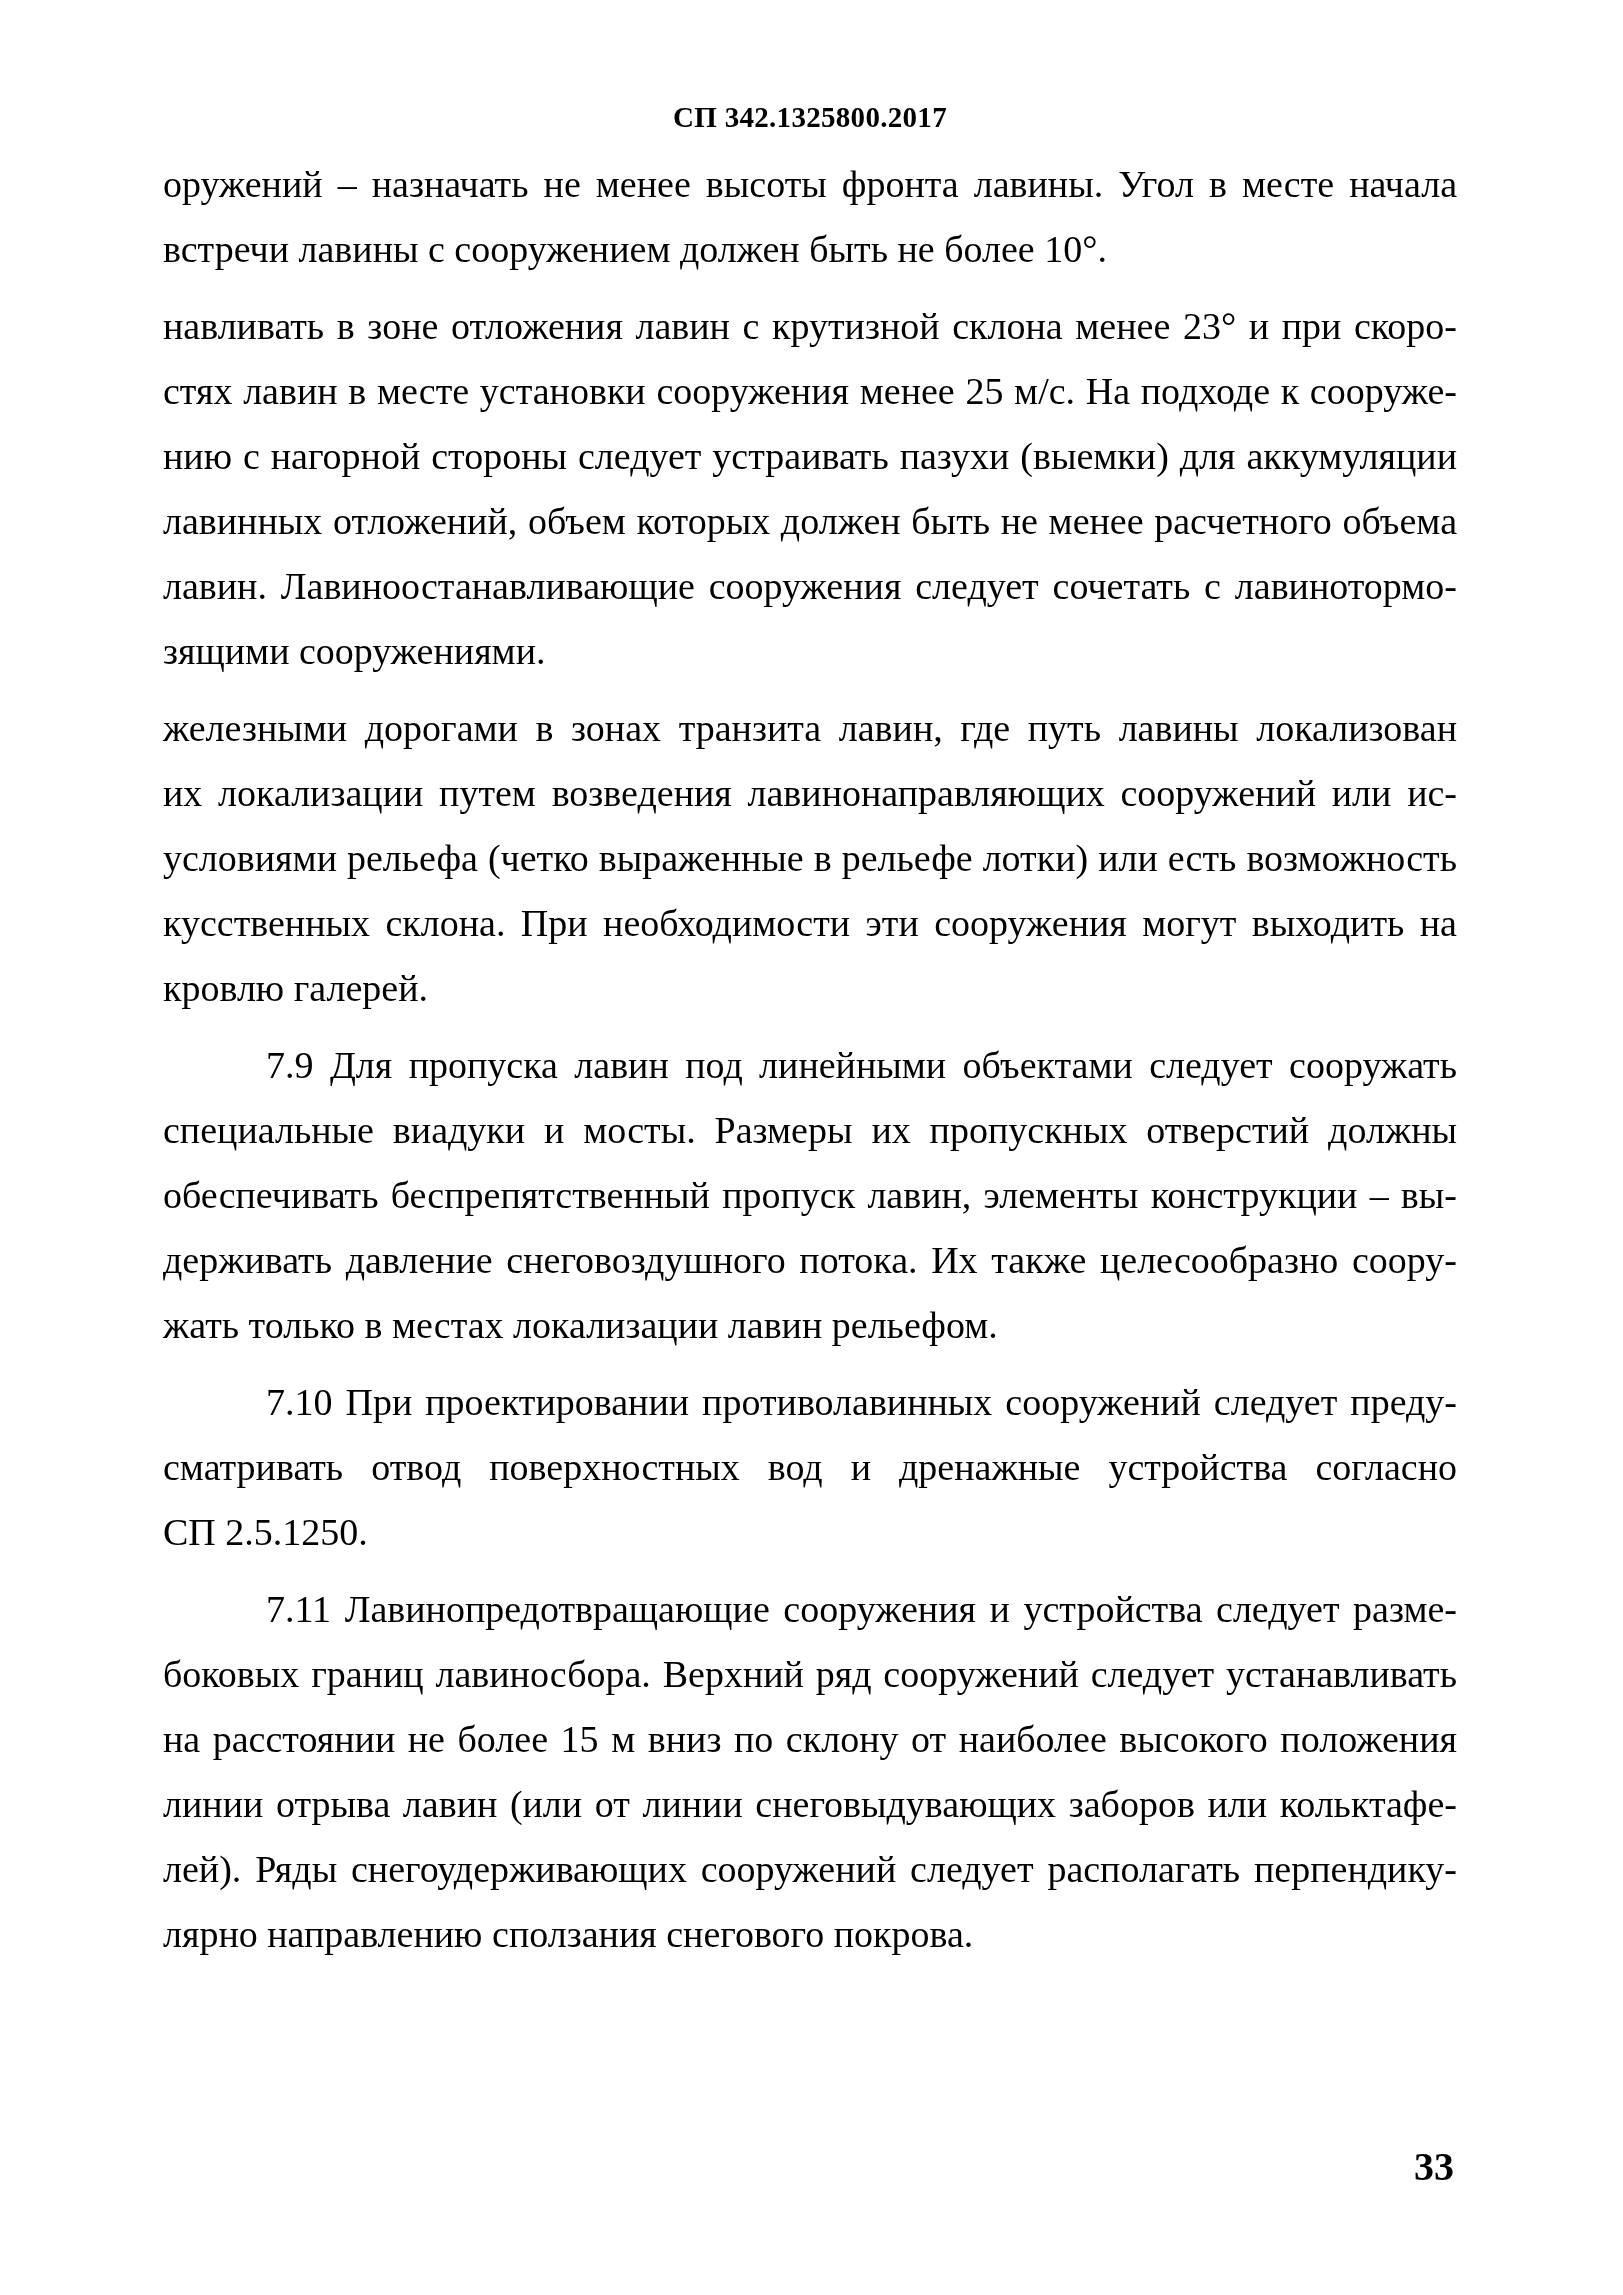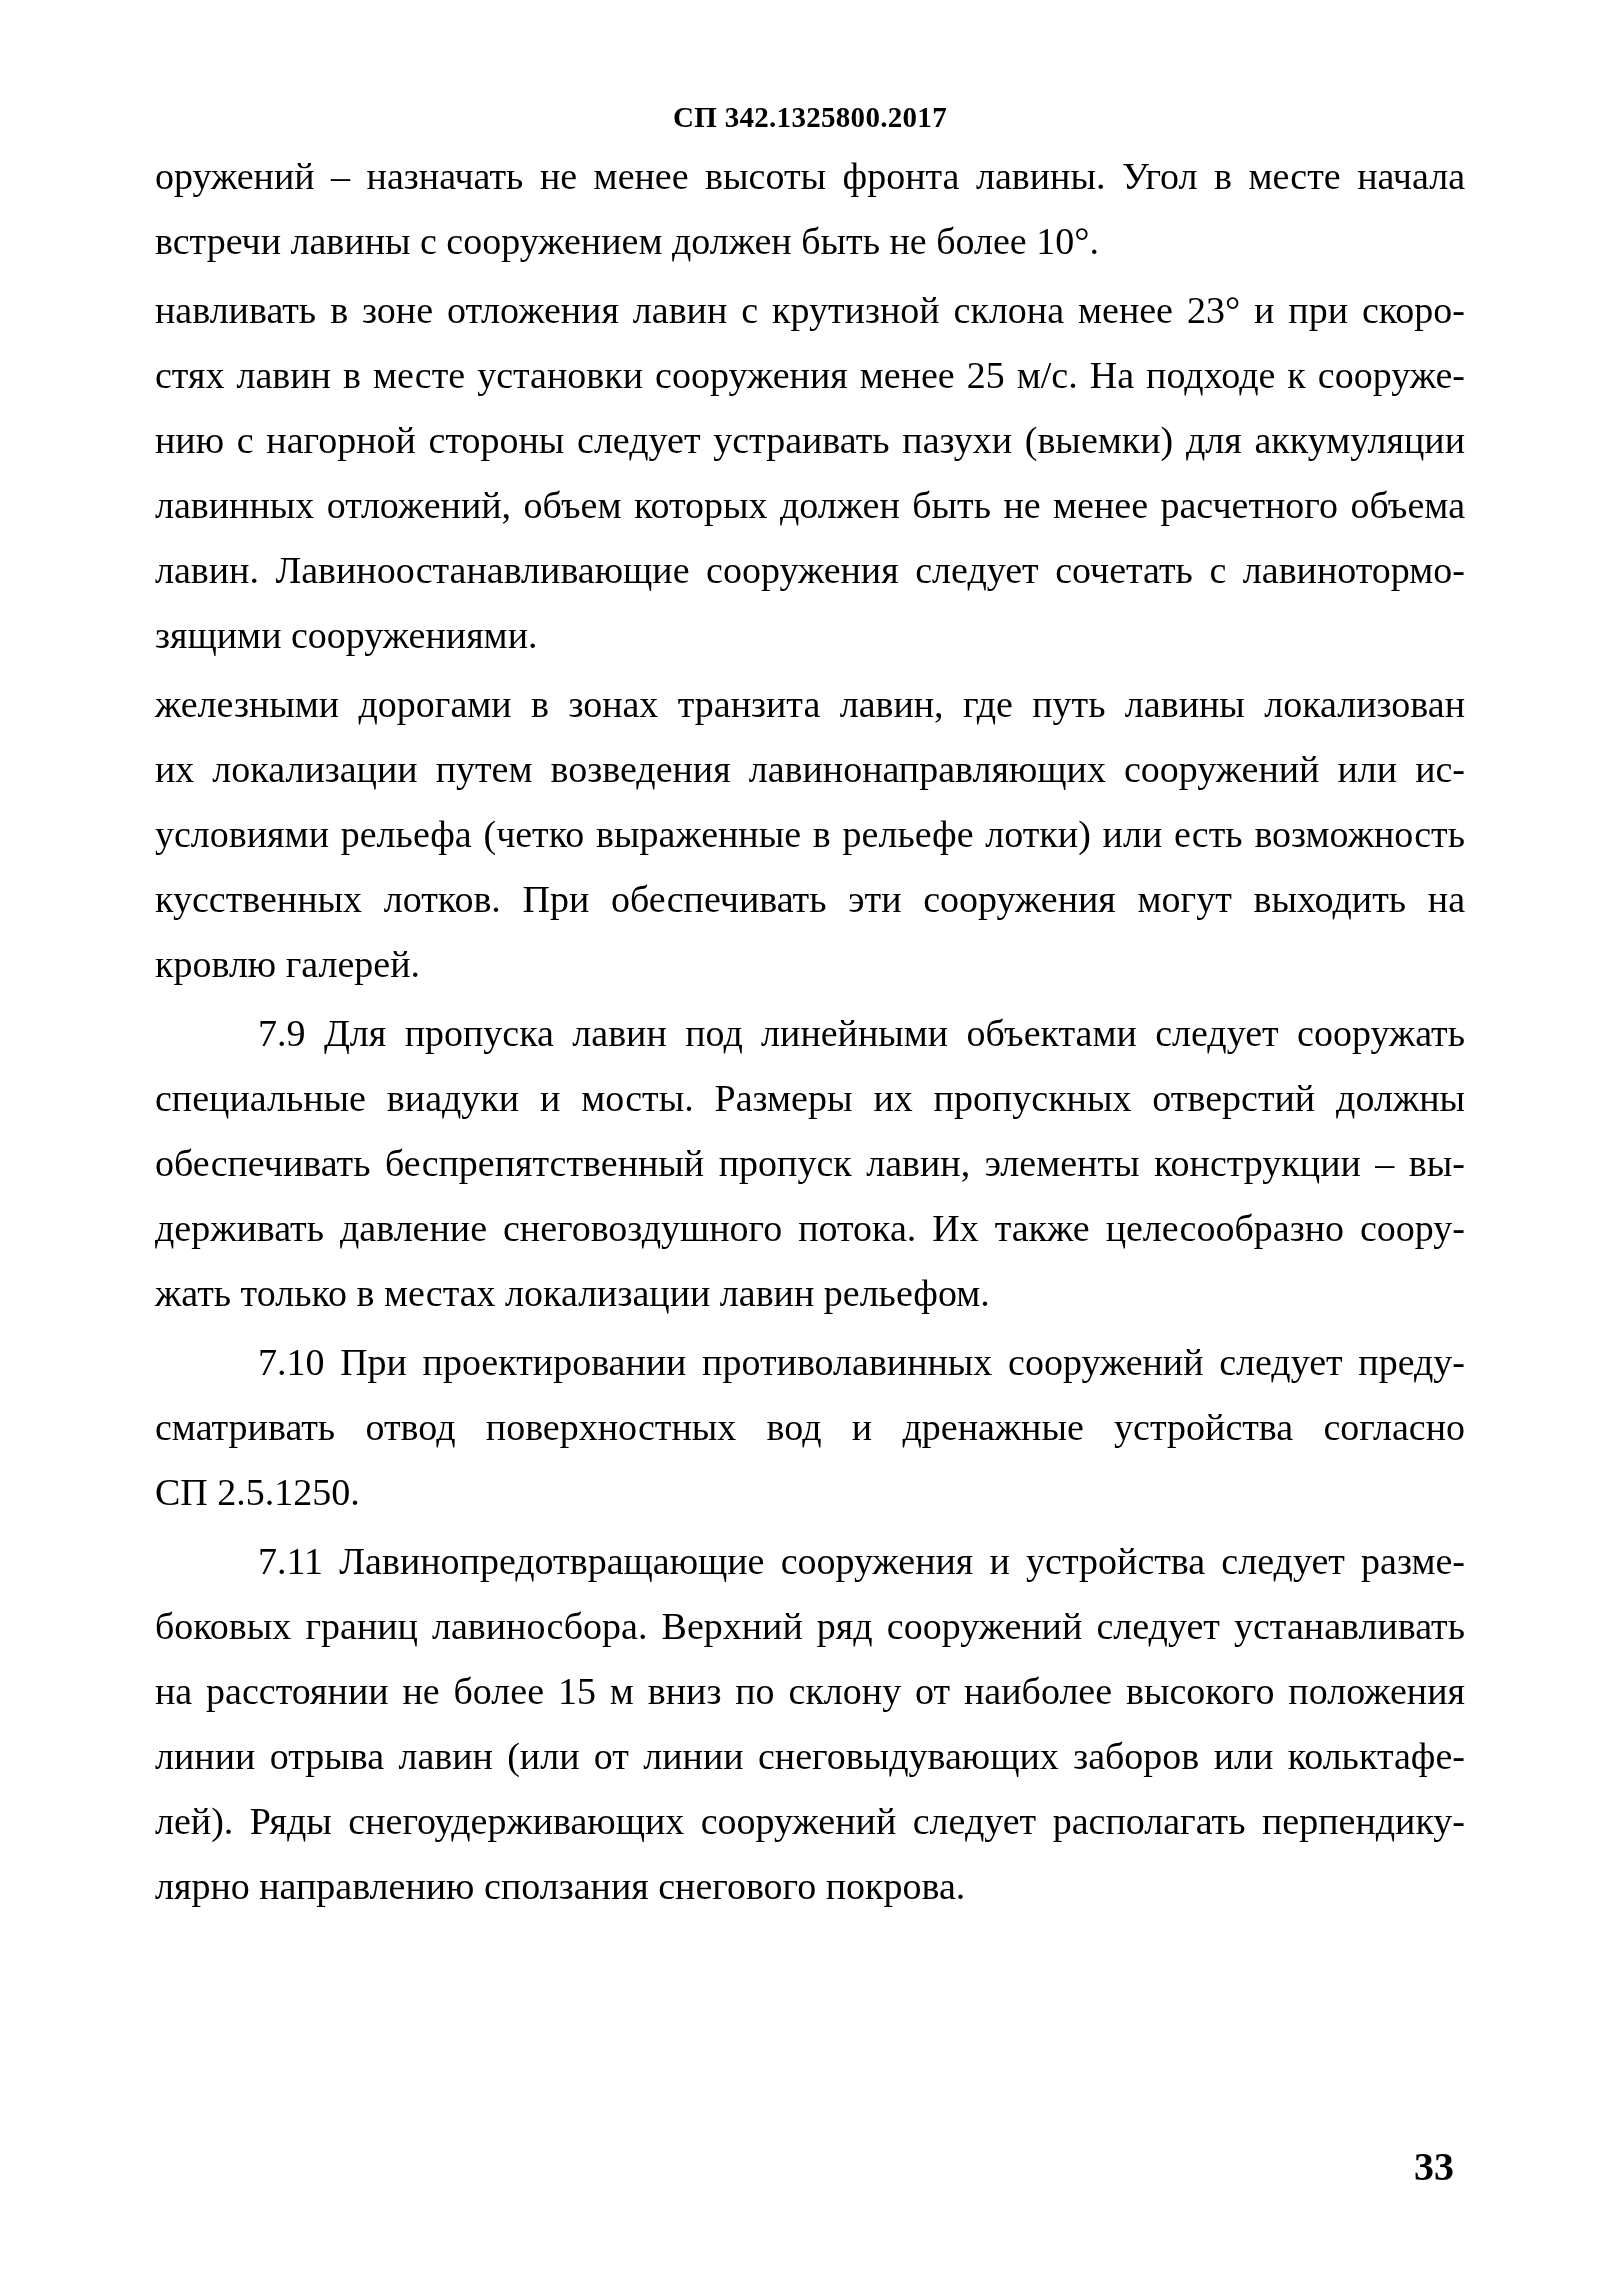--- a/index.html
+++ b/index.html
@@ -24,21 +24,21 @@
     letter-spacing: 0.3px;
   }
   .body-text {
     position: absolute;
     left: 151px;
     top: 140px;
     width: 1318px;
     font-size: 38px;
     line-height: 65px;
   }
-  .paragraph { margin: 4px; }
+  .paragraph { margin: 12px; }
   .line {
     text-align: justify;
     text-align-last: justify;
   }
   .line.last {
     text-align-last: left;
   }
   .line.indent {
     text-indent: 103px;
   }
@@ -66,21 +66,21 @@
       <div class="line">стях лавин в месте установки сооружения менее 25 м/с. На подходе к сооруже-</div>
       <div class="line">нию с нагорной стороны следует устраивать пазухи (выемки) для аккумуляции</div>
       <div class="line">лавинных отложений, объем которых должен быть не менее расчетного объема</div>
       <div class="line">лавин. Лавиноостанавливающие сооружения следует сочетать с лавинотормо-</div>
       <div class="line last">зящими сооружениями.</div>
     </div>
     <div class="paragraph">
       <div class="line">железными дорогами в зонах транзита лавин, где путь лавины локализован</div>
       <div class="line">их локализации путем возведения лавинонаправляющих сооружений или ис-</div>
       <div class="line">условиями рельефа (четко выраженные в рельефе лотки) или есть возможность</div>
-      <div class="line">кусственных лотков. При обеспечивать эти сооружения могут выходить на</div>
+      <div class="line">кусственных склона. При необходимости эти сооружения могут выходить на</div>
       <div class="line last">кровлю галерей.</div>
     </div>
     <div class="paragraph">
       <div class="line indent">7.9 Для пропуска лавин под линейными объектами следует сооружать</div>
       <div class="line">специальные виадуки и мосты. Размеры их пропускных отверстий должны</div>
       <div class="line">обеспечивать беспрепятственный пропуск лавин, элементы конструкции – вы-</div>
       <div class="line">держивать давление снеговоздушного потока. Их также целесообразно соору-</div>
       <div class="line last">жать только в местах локализации лавин рельефом.</div>
     </div>
     <div class="paragraph">

